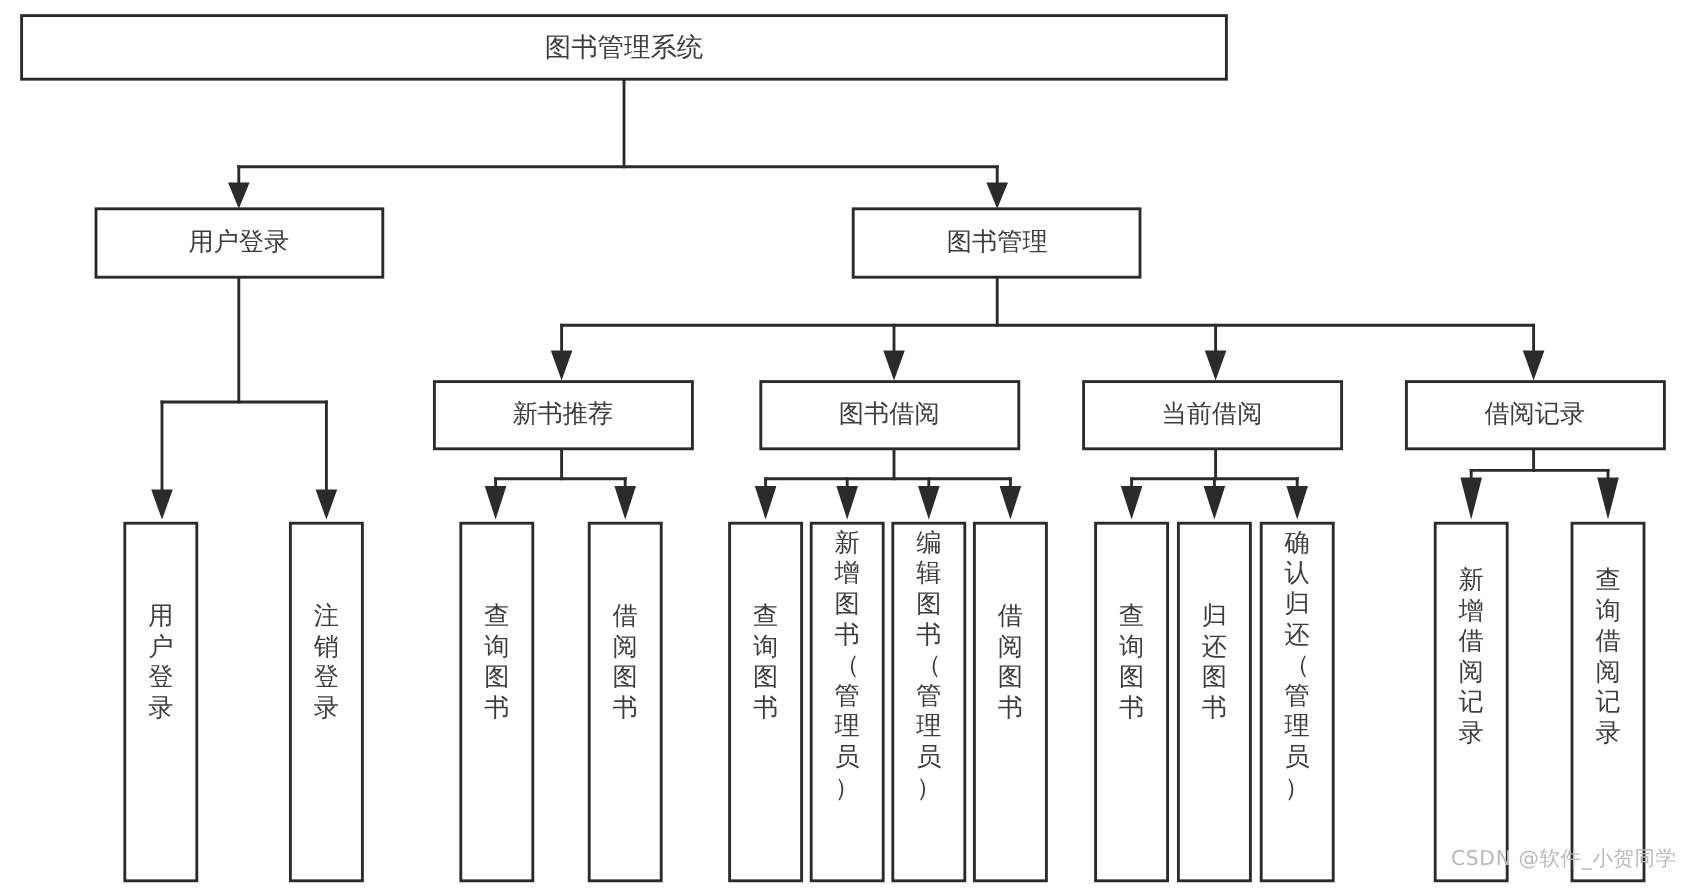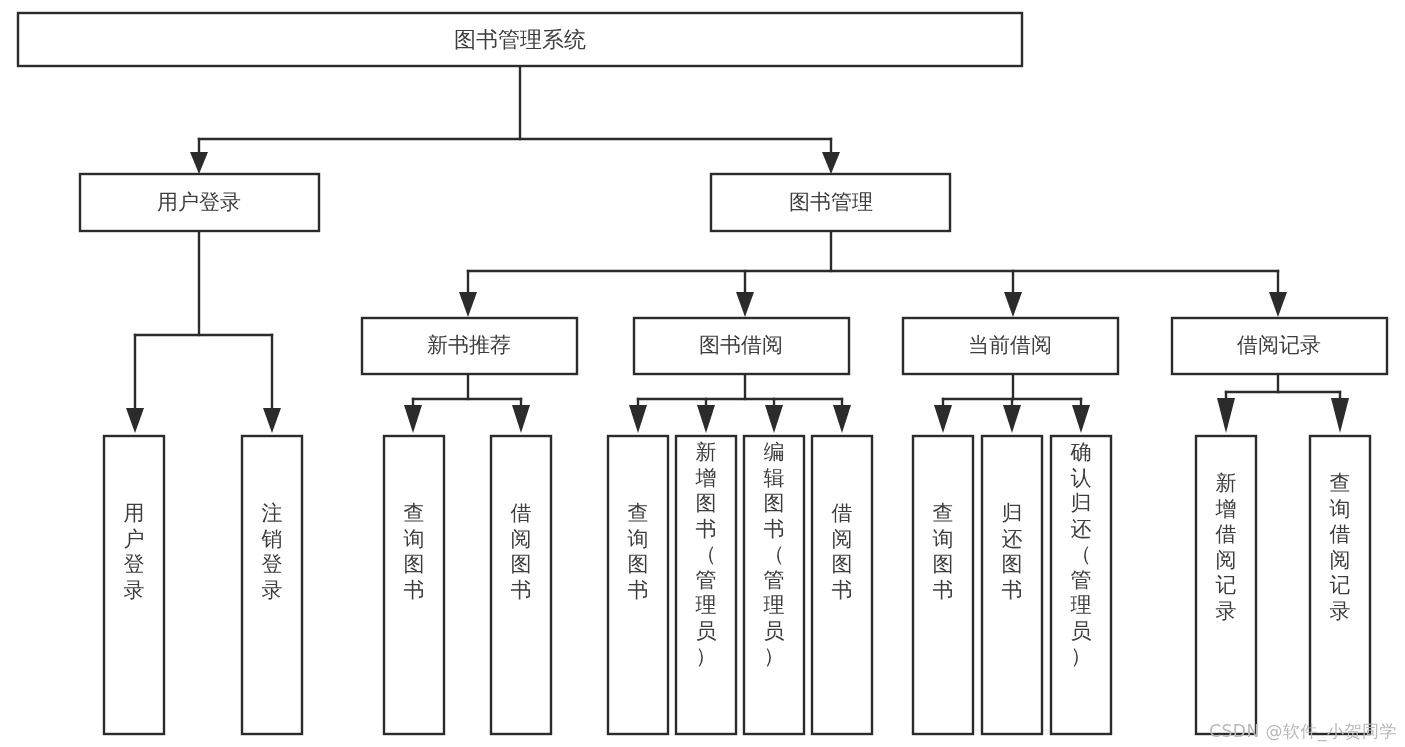--- a/index.html
+++ b/index.html
@@ -55,21 +55,21 @@
   .leaf-label {
     font-family: "DejaVu Sans", "Liberation Sans", sans-serif;
     fill: #3d3d3d;
     font-size: 21px;
     text-anchor: middle;
     white-space: pre;
   }
   .watermark {
     position: absolute;
     right: 8px;
-    bottom: 4px;
+    bottom: 20px;
     font-family: "DejaVu Sans", "Liberation Sans", sans-serif;
     font-size: 17px;
     color: #b9b9b9;
     letter-spacing: 0.5px;
     user-select: none;
     pointer-events: none;
     text-align: center;
   }
 </style>
 </head>

